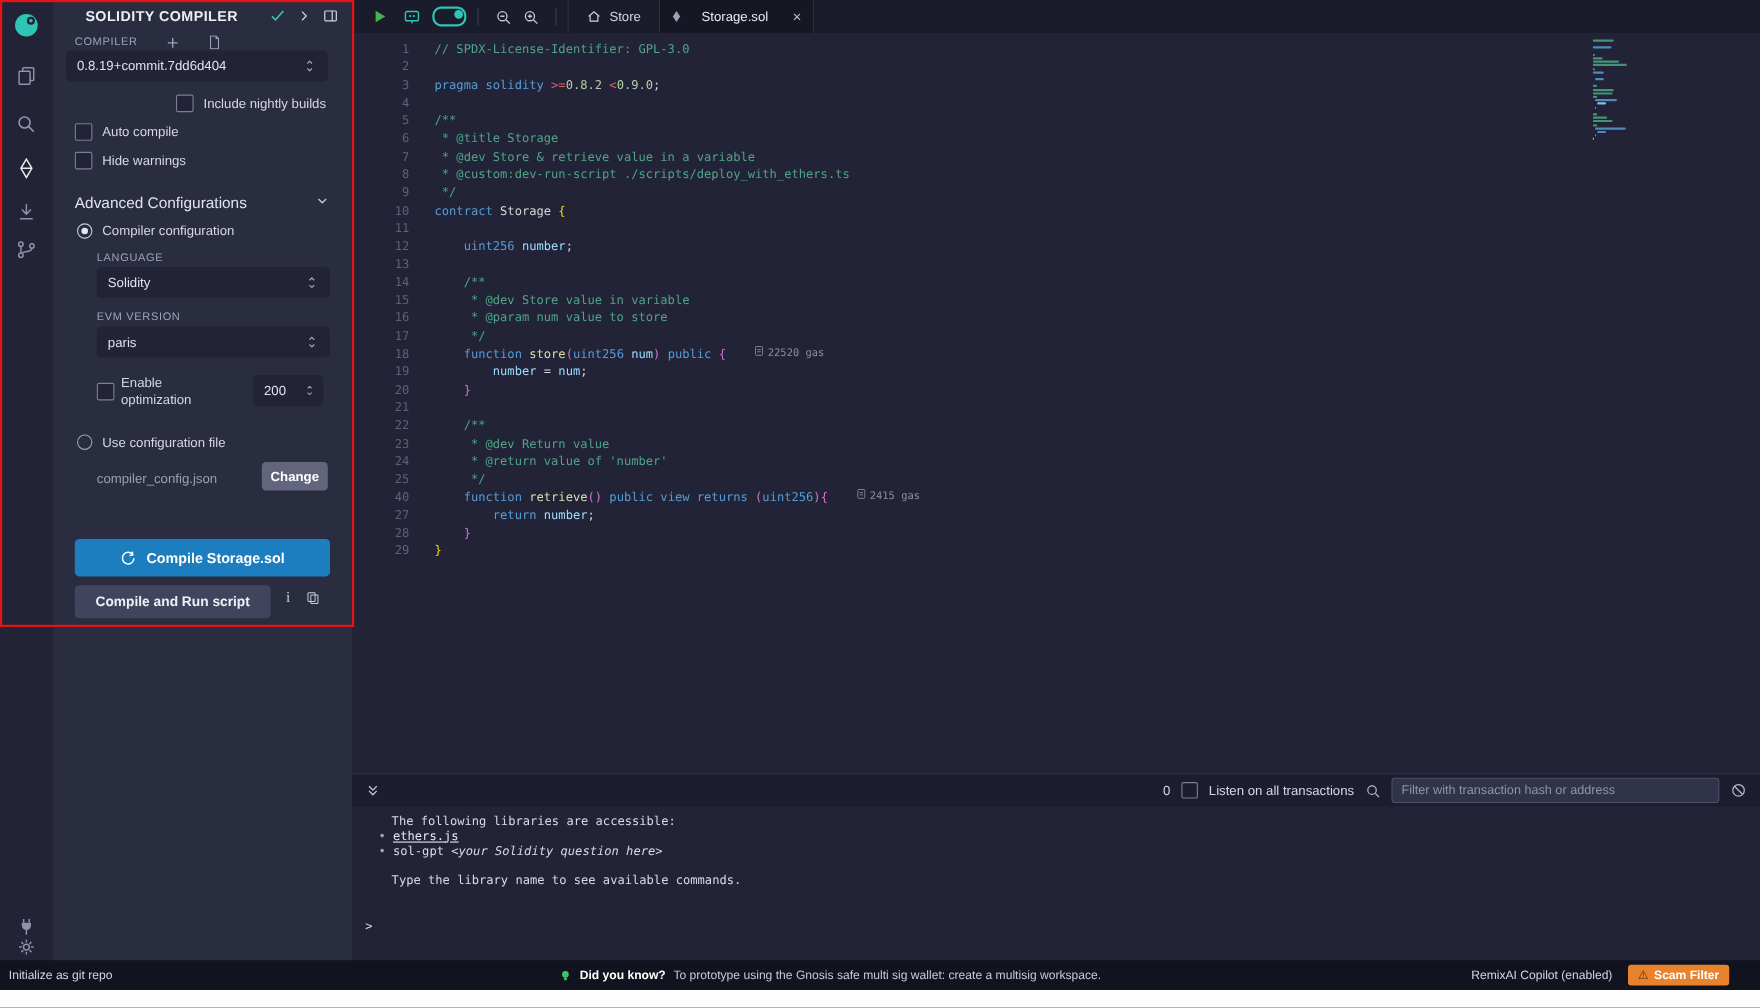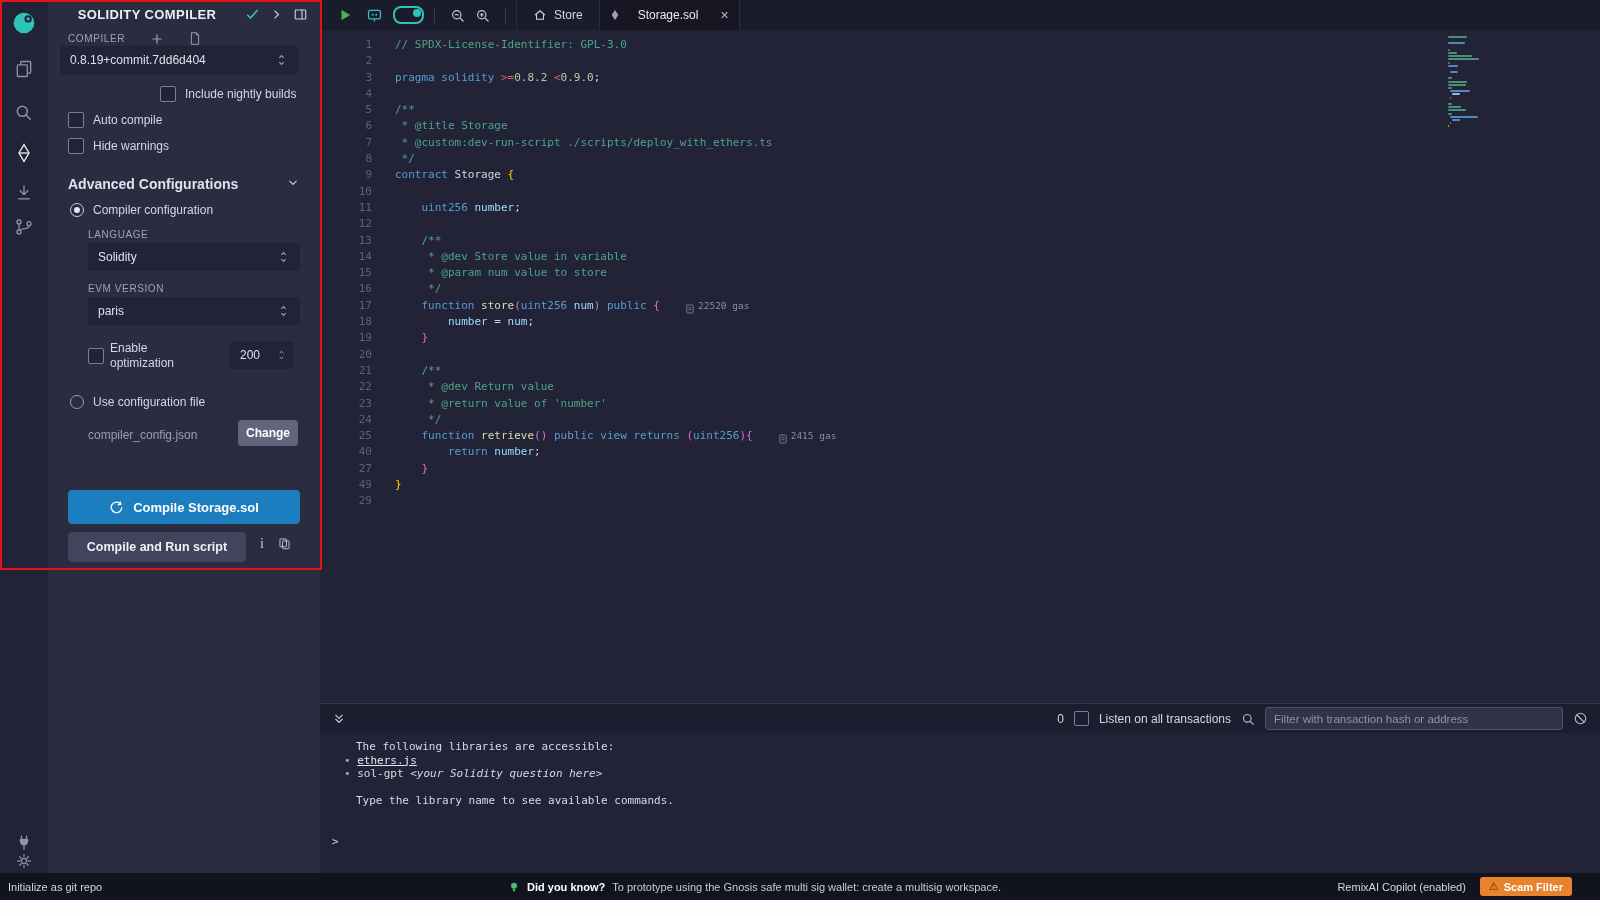--- a/index.html
+++ b/index.html
@@ -24,21 +24,21 @@
   .sp-small-label{font-size:10px;letter-spacing:.6px;color:#9fa2bd;}
   .sel-pill{position:absolute;display:flex;align-items:center;background:#222336;border-radius:4px;
             color:#dfe1ec;font-size:12px;padding:0 10px;box-sizing:border-box;cursor:pointer;height:28px;}
   .sel-pill .updown{margin-left:auto;color:#9fa2bd;}
   .chk{width:14px;height:14px;border:1px solid #7b7e99;border-radius:2px;background:#222336;flex:none;cursor:pointer;}
   .chk-row{position:absolute;display:flex;align-items:center;gap:9px;font-size:12px;color:#d5d7e4;}
   .radio{width:14px;height:14px;border:1px solid #9b9eb8;border-radius:50%;background:transparent;flex:none;
          box-sizing:border-box;cursor:pointer;}
   .radio.sel{border-color:#c9cce0;}
   .radio.sel::after{content:'';display:block;width:6px;height:6px;border-radius:50%;background:#e4e6f2;margin:3px;}
-  .adv-header{position:absolute;left:20px;top:176px;width:232px;display:flex;align-items:flex-start;cursor:pointer;font-weight:bold;}
+  .adv-header{position:absolute;left:20px;top:176px;width:232px;display:flex;align-items:flex-start;cursor:pointer;}
   .adv-title{font-size:14px;color:#e0e3ef;}
   .adv-header .chev{margin-left:auto;color:#c3c6da;}
   .opt-label{position:absolute;left:62px;top:341px;width:82px;font-size:12px;line-height:15px;color:#d5d7e4;}
   .num-input{position:absolute;left:182px;top:341px;width:64px;height:28px;background:#222336;border:none;
              border-radius:4px;color:#dfe1ec;font-size:12px;padding:0 18px 0 10px;box-sizing:border-box;
              font-family:"Liberation Sans",sans-serif;}
   .num-spin{position:absolute;left:228px;top:348px;color:#9fa2bd;pointer-events:none;}
   .cfg-file{position:absolute;left:40px;top:428px;font-size:12px;color:#9b9eb5;}
   .change-btn{position:absolute;left:190px;top:420px;width:60px;height:26px;background:#62657c;border:none;
               border-radius:4px;color:#fff;font-size:12px;font-weight:700;cursor:pointer;
@@ -68,21 +68,21 @@
             background:#161723;border-right:1px solid #2b2d42;cursor:pointer;}
   .tab-close{color:#b6b9cc;font-size:14px;margin-left:4px;cursor:pointer;}
 
   
   .editor{position:absolute;left:320px;top:30px;width:1280px;height:673px;background:#222336;cursor:text;}
   .gutter{position:absolute;left:0;top:7px;width:52px;text-align:right;color:#5a627d;
           font:11px/16.3px "DejaVu Sans Mono",monospace;}
   .gutter div{height:16.3px;}
   .code{position:absolute;left:75px;top:7px;font:11px/16.3px "DejaVu Sans Mono",monospace;color:#d4d4d4;}
   .code-row{height:16.3px;white-space:pre;}
-  .gas{color:#8a8ea3;font-size:9.5px;display:inline-flex;align-items:flex-end;gap:4px;margin-left:26px;
+  .gas{color:#8a8ea3;font-size:9.5px;display:inline-flex;align-items:flex-start;gap:4px;margin-left:26px;
        font-family:"DejaVu Sans Mono",monospace;vertical-align:middle;}
   .minimap{position:absolute;left:1128px;top:6px;width:150px;cursor:pointer;}
   .mm-line{height:2px;margin-bottom:1.2px;border-radius:1px;opacity:.85;}
 
   
   .termbar{position:absolute;left:320px;top:703px;width:1280px;height:30px;background:#1c1d2e;
            border-top:1px solid #343650;display:flex;align-items:center;padding:0 12px;box-sizing:border-box;}
   .termbar .right{margin-left:auto;display:flex;align-items:center;gap:10px;}
   .t-count{color:#d5d7e4;font-size:12px;}
   .t-label{color:#d5d7e4;font-size:12px;}
@@ -382,30 +382,31 @@
         <div>18</div>
         <div>19</div>
         <div>20</div>
         <div>21</div>
         <div>22</div>
         <div>23</div>
         <div>24</div>
         <div>25</div>
         <div>40</div>
         <div>27</div>
-        <div>49</div>
+        <div>28</div>
         <div>29</div>
       </div>
     <div class="code">
         <div class="code-row"><span style="color: rgb(77, 164, 135);">// SPDX-License-Identifier: GPL-3.0</span></div>
         <div class="code-row"></div>
         <div class="code-row"><span style="color: rgb(86, 156, 214);">pragma solidity </span><span style="color: rgb(209, 105, 105);">&gt;=</span><span style="color: rgb(181, 206, 168);">0.8.2</span><span style="color: rgb(212, 212, 212);"> </span><span style="color: rgb(209, 105, 105);">&lt;</span><span style="color: rgb(181, 206, 168);">0.9.0</span><span style="color: rgb(212, 212, 212);">;</span></div>
         <div class="code-row"></div>
         <div class="code-row"><span style="color: rgb(77, 164, 135);">/**</span></div>
         <div class="code-row"><span style="color: rgb(77, 164, 135);"> * @title Storage</span></div>
+        <div class="code-row"><span style="color: rgb(77, 164, 135);"> * @dev Store &amp; retrieve value in a variable</span></div>
         <div class="code-row"><span style="color: rgb(77, 164, 135);"> * @custom:dev-run-script ./scripts/deploy_with_ethers.ts</span></div>
         <div class="code-row"><span style="color: rgb(77, 164, 135);"> */</span></div>
         <div class="code-row"><span style="color: rgb(86, 156, 214);">contract</span><span style="color: rgb(212, 212, 212);"> Storage </span><span style="color: rgb(255, 215, 0);">{</span></div>
         <div class="code-row"></div>
         <div class="code-row"><span style="color: rgb(212, 212, 212);">    </span><span style="color: rgb(86, 156, 214);">uint256</span><span style="color: rgb(212, 212, 212);"> </span><span style="color: rgb(156, 220, 254);">number</span><span style="color: rgb(212, 212, 212);">;</span></div>
         <div class="code-row"></div>
         <div class="code-row"><span style="color: rgb(77, 164, 135);">    /**</span></div>
         <div class="code-row"><span style="color: rgb(77, 164, 135);">     * @dev Store value in variable</span></div>
         <div class="code-row"><span style="color: rgb(77, 164, 135);">     * @param num value to store</span></div>
         <div class="code-row"><span style="color: rgb(77, 164, 135);">     */</span></div>

